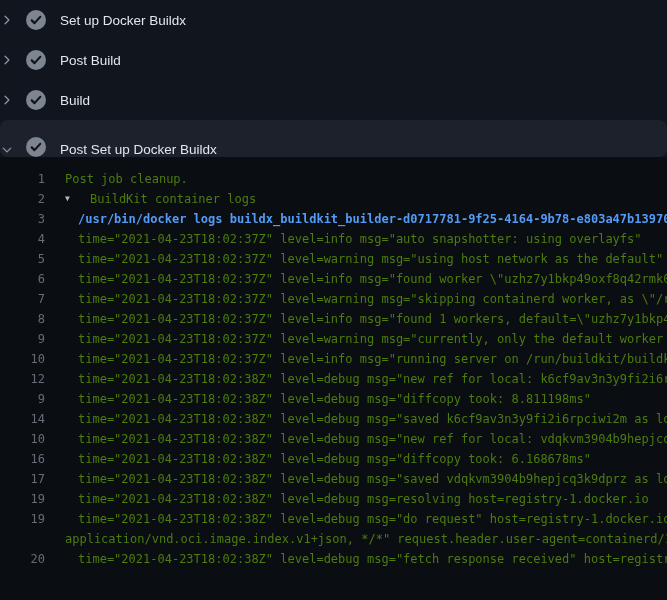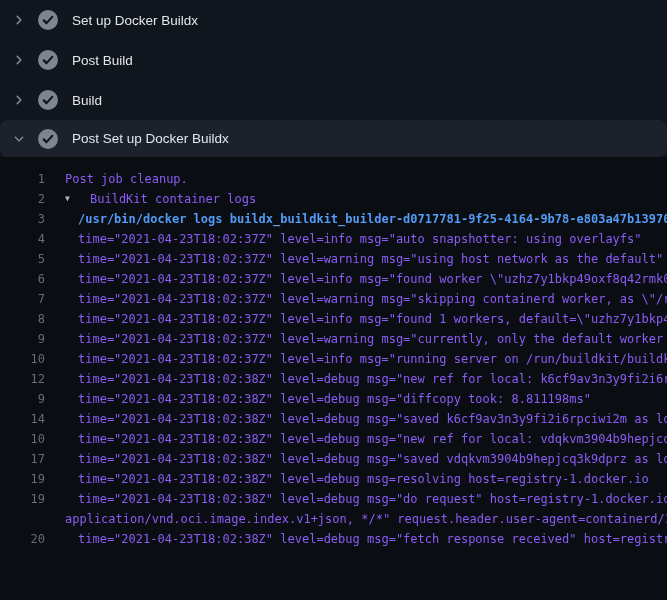--- a/index.html
+++ b/index.html
@@ -6,38 +6,38 @@
   body{
     width:667px;height:600px;overflow:hidden;
     background:#11151d;
     font-family:"Liberation Sans",sans-serif;
   }
   .viewer{width:667px;height:600px;display:flex;flex-direction:column;}
 
   
   .steps{flex:none;}
   .step{
-    display:flex;align-items:center;height:40px;padding-left:12px;
+    display:flex;align-items:center;height:40px;
     color:#e1e7ed;font-size:13.5px;cursor:pointer;
   }
-  .step.expanded{height:37px;background:#1c212b;border-radius:8px;}
+  .step.expanded{height:37px;background:#1c212b;border-radius:8px;align-items:flex-end;}
   .chev{width:14px;height:14px;flex:none;display:flex;align-items:center;justify-content:center;color:#8b949e;}
   .step.expanded .chev svg{transform:rotate(90deg);}
   .check{width:20px;height:20px;flex:none;margin:0 14px 0 12px;display:flex;align-items:center;justify-content:center;}
   .step-label{white-space:nowrap;}
 
   
   .logpane{
     flex:1;background:#0a0d12;padding-top:12px;overflow:hidden;
     font-family:"DejaVu Sans Mono",monospace;font-size:12px;
   }
   .lrow{display:flex;height:20px;line-height:20px;white-space:pre;overflow:hidden;}
   .lnum{width:45px;flex:none;text-align:right;color:#646d78;cursor:pointer;}
   .ltoggle{flex:none;margin-left:20px;width:13px;color:#aeb6bf;font-size:8px;line-height:20px;cursor:pointer;}
-  .ltext{color:#8b5cf6;flex:none;}
+  .ltext{color:#4d7c0f;flex:none;}
   .ltext.plain{margin-left:20px;}
   .ltext.cont{margin-left:20px;}
   .ltext.log{margin-left:33px;}
   .ltext.command{margin-left:33px;color:#539bf5;font-weight:bold;}
   .ltext.group{margin-left:12px;}
 </style>
 </head>
 <body>
 
 <div class="viewer">
@@ -184,20 +184,25 @@
     
     <span class="ltext log">time="2021-04-23T18:02:38Z" level=debug msg="saved k6cf9av3n3y9fi2i6rpciwi2m as local.csv"</span>
   </div>
 
   <div class="lrow">
     <span class="lnum">10</span>
     
     <span class="ltext log">time="2021-04-23T18:02:38Z" level=debug msg="new ref for local: vdqkvm3904b9hepjcq3k9dprz"</span>
   </div>
 
+  <div class="lrow">
+    <span class="lnum">16</span>
+    
+    <span class="ltext log">time="2021-04-23T18:02:38Z" level=debug msg="diffcopy took: 6.168678ms"</span>
+  </div>
 
   <div class="lrow">
     <span class="lnum">17</span>
     
     <span class="ltext log">time="2021-04-23T18:02:38Z" level=debug msg="saved vdqkvm3904b9hepjcq3k9dprz as local.dock"</span>
   </div>
 
   <div class="lrow">
     <span class="lnum">19</span>
     

